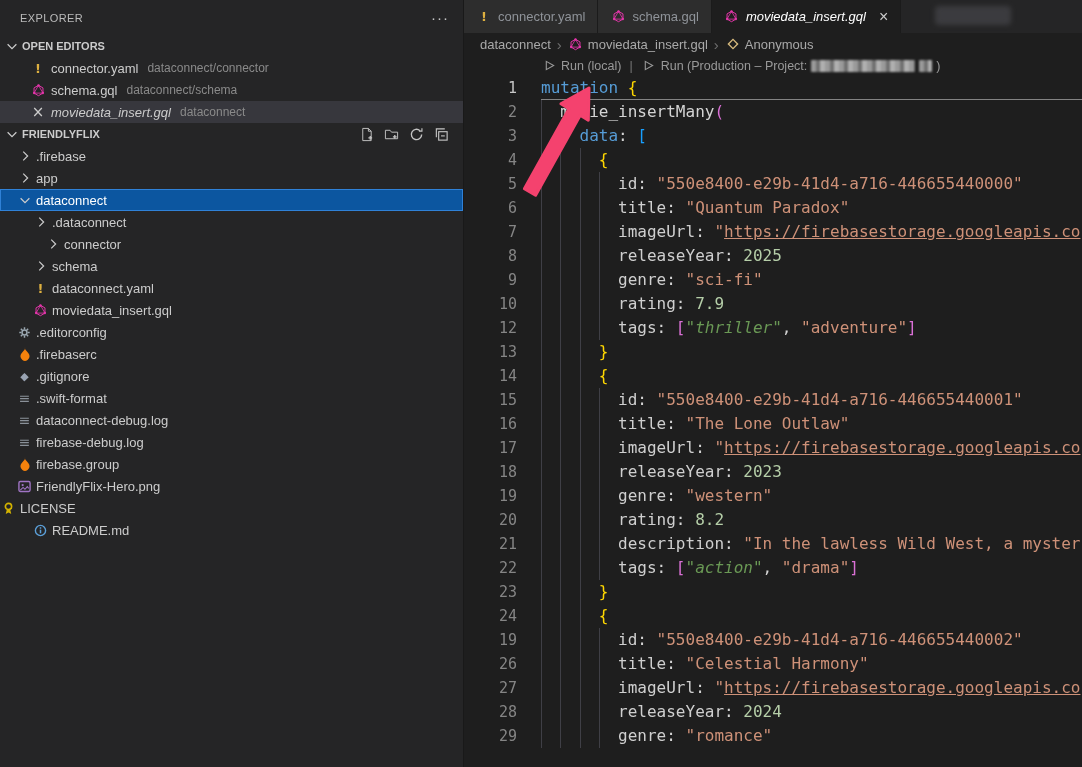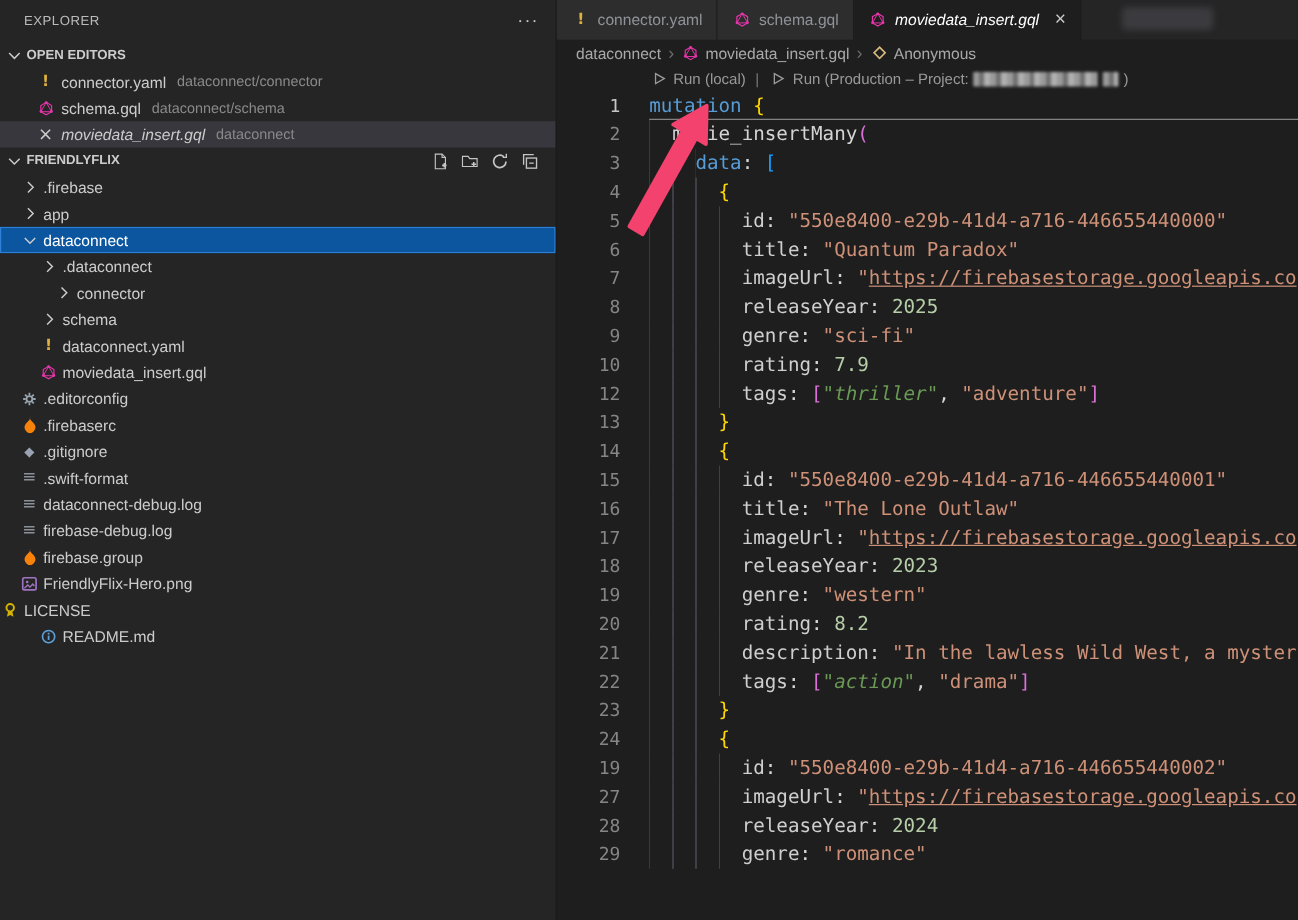--- a/index.html
+++ b/index.html
@@ -452,20 +452,21 @@
           <div class="line"><span class="ln">16</span><span class="code" style="background-size: 8ch 100%;"><span class="tk-pn">        </span><span class="tk-prop">title</span><span class="tk-pn">: </span><span class="tk-str">"The Lone Outlaw"</span></span></div>
           <div class="line"><span class="ln">17</span><span class="code" style="background-size: 8ch 100%;"><span class="tk-pn">        </span><span class="tk-prop">imageUrl</span><span class="tk-pn">: </span><span class="tk-str">"</span><span class="tk-link">https://firebasestorage.googleapis.co</span></span></div>
           <div class="line"><span class="ln">18</span><span class="code" style="background-size: 8ch 100%;"><span class="tk-pn">        </span><span class="tk-prop">releaseYear</span><span class="tk-pn">: </span><span class="tk-num">2023</span></span></div>
           <div class="line"><span class="ln">19</span><span class="code" style="background-size: 8ch 100%;"><span class="tk-pn">        </span><span class="tk-prop">genre</span><span class="tk-pn">: </span><span class="tk-str">"western"</span></span></div>
           <div class="line"><span class="ln">20</span><span class="code" style="background-size: 8ch 100%;"><span class="tk-pn">        </span><span class="tk-prop">rating</span><span class="tk-pn">: </span><span class="tk-num">8.2</span></span></div>
           <div class="line"><span class="ln">21</span><span class="code" style="background-size: 8ch 100%;"><span class="tk-pn">        </span><span class="tk-prop">description</span><span class="tk-pn">: </span><span class="tk-str">"In the lawless Wild West, a myster</span></span></div>
           <div class="line"><span class="ln">22</span><span class="code" style="background-size: 8ch 100%;"><span class="tk-pn">        </span><span class="tk-prop">tags</span><span class="tk-pn">: </span><span class="tk-b2">[</span><span class="tk-tag">"action"</span><span class="tk-pn">, </span><span class="tk-str">"drama"</span><span class="tk-b2">]</span></span></div>
           <div class="line"><span class="ln">23</span><span class="code" style="background-size: 6ch 100%;"><span class="tk-pn">      </span><span class="tk-b1">}</span></span></div>
           <div class="line"><span class="ln">24</span><span class="code" style="background-size: 6ch 100%;"><span class="tk-pn">      </span><span class="tk-b1">{</span></span></div>
           <div class="line"><span class="ln">19</span><span class="code" style="background-size: 8ch 100%;"><span class="tk-pn">        </span><span class="tk-prop">id</span><span class="tk-pn">: </span><span class="tk-str">"550e8400-e29b-41d4-a716-446655440002"</span></span></div>
+          <div class="line"><span class="ln">26</span><span class="code" style="background-size: 8ch 100%;"><span class="tk-pn">        </span><span class="tk-prop">title</span><span class="tk-pn">: </span><span class="tk-str">"Celestial Harmony"</span></span></div>
           <div class="line"><span class="ln">27</span><span class="code" style="background-size: 8ch 100%;"><span class="tk-pn">        </span><span class="tk-prop">imageUrl</span><span class="tk-pn">: </span><span class="tk-str">"</span><span class="tk-link">https://firebasestorage.googleapis.co</span></span></div>
           <div class="line"><span class="ln">28</span><span class="code" style="background-size: 8ch 100%;"><span class="tk-pn">        </span><span class="tk-prop">releaseYear</span><span class="tk-pn">: </span><span class="tk-num">2024</span></span></div>
           <div class="line"><span class="ln">29</span><span class="code" style="background-size: 8ch 100%;"><span class="tk-pn">        </span><span class="tk-prop">genre</span><span class="tk-pn">: </span><span class="tk-str">"romance"</span></span></div>
         </div>
     </div>
   </div>
 </div>
 
 <svg id="arrow-overlay" width="1082" height="767" viewBox="0 0 1082 767">
   <path id="arrow-path" d="M589 88 L588.3 120.2 L580.2 115.3 L535.6 195.3 L524.4 188.7 L569 108.7 L560.9 103.8 Z" stroke-width="3" stroke-linejoin="round" fill="#f4426e" stroke="#f4426e"></path>

